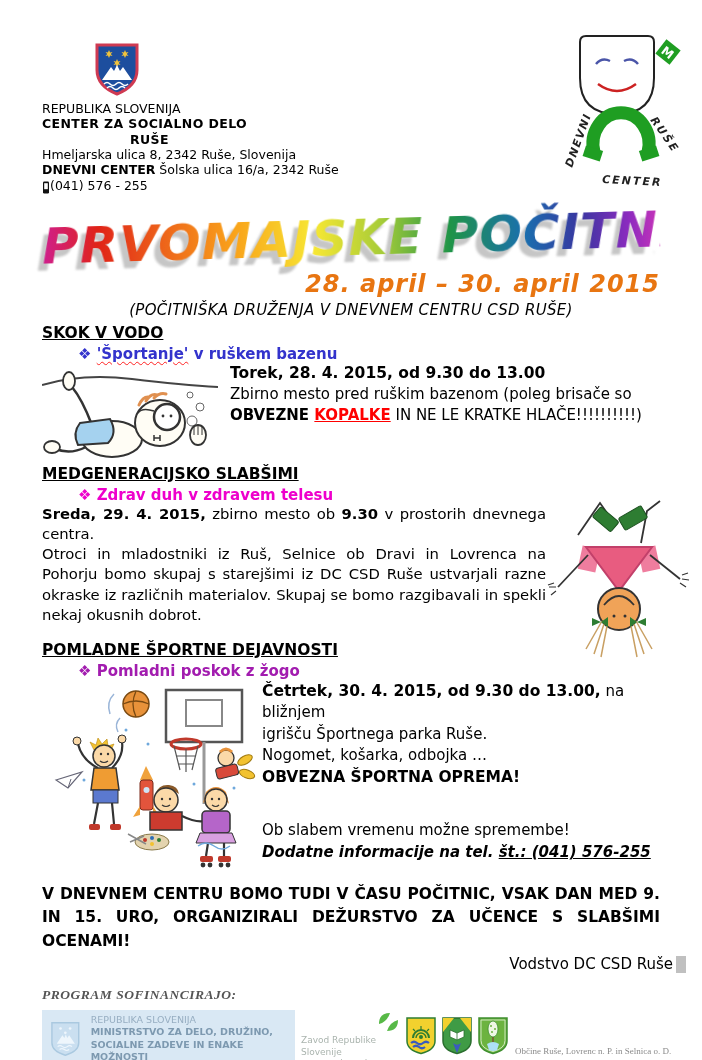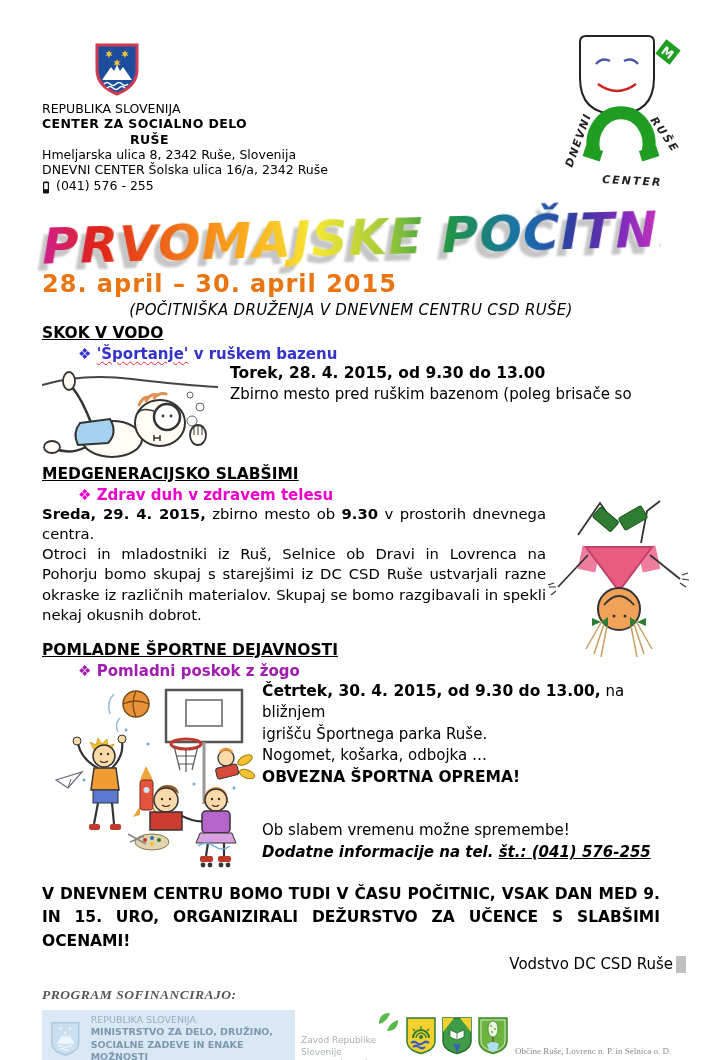--- a/index.html
+++ b/index.html
@@ -8,35 +8,35 @@
     font-family:"DejaVu Sans", sans-serif; color:#000; margin:0 auto;
   }
   .content { padding:42px 42px 0 42px; position:relative; }
 
   
   .coat-of-arms { margin-left:52px; display:block; }
   .hdr { font-size:12.5px; line-height:1.22; margin-top:3px; }
   .hdr div { white-space:nowrap; }
   .hdr-org  { font-weight:bold; letter-spacing:.4px; }
   .hdr-city { font-weight:bold; margin-left:88px; letter-spacing:.4px; }
-  .dc-bold  { font-weight:normal; }
-  .phone-row { display:flex; align-items:flex-end; gap:6px; margin-top:1px; }
+  .dc-bold  { font-weight:bold; }
+  .phone-row { display:flex; align-items:flex-end; margin-top:1px; }
 
   .dc-logo { position:absolute; top:28px; right:14px; }
 
   
   .main-title {
     margin-top:14px; text-align:center; font-size:50px; font-weight:bold; font-style:italic;
     line-height:1.22; letter-spacing:1px; white-space:nowrap;
     background:linear-gradient(90deg,#cf1f8e 0%,#e02318 9%,#ef6c1a 21%,#f9a21a 31%,#f7e733 44%,#a6cc38 55%,#1f9447 66%,#1a6fae 78%,#3836a0 87%,#8c2bbf 95%,#c934b8 100%);
     -webkit-background-clip:text; background-clip:text; color:transparent;
     filter:drop-shadow(-6px 7px 1px #c6c6c6);
     transform:rotate(-1.6deg);
   }
-  .date-line { text-align:left; font-size:24px; font-weight:bold; color:#e87511; letter-spacing:1px; margin-top:1px; }
+  .date-line { text-align:right; font-size:24px; font-weight:bold; font-style:italic; color:#e87511; letter-spacing:1px; margin-top:1px; }
   .subtitle  { text-align:center; font-size:15px; font-style:italic; margin-top:3px; letter-spacing:.3px; }
 
   
   .doc { font-size:15px; }
   .sec-heading { font-weight:bold; text-decoration:underline; font-size:15.5px; margin-top:5px; }
   .bullet-line { margin-left:36px; font-weight:bold; margin-top:3px; font-size:15px; }
   .c-blue    { color:#3333cc; }
   .c-magenta { color:#ee00cc; }
   .c-green   { color:#a21caf; }
   .wavy { text-decoration:underline wavy #ff2222; text-decoration-thickness:1px; text-underline-offset:2px; }
@@ -150,20 +150,21 @@
           <path d="M112,46 Q100,42 96,48" stroke="#333" stroke-width="1.5" fill="none"></path>
           <circle cx="121" cy="51" r="1.4" fill="#333"></circle>
             <circle cx="129" cy="51" r="1.4" fill="#333"></circle>
           <path d="M112,70 v6 M118,70 v6 M112,73 h6" stroke="#333" stroke-width="1.5"></path>
           <ellipse cx="156" cy="70" rx="8" ry="10" fill="#fffdf5" stroke="#333" stroke-width="1.8"></ellipse>
           <path d="M152,62 v8 M156,61 v9 M160,62 v8" stroke="#333" stroke-width="1"></path>
         </svg>
         <div class="sec1-text">
           <div class="bold" style="font-size:15.5px;">Torek, 28. 4. 2015, od 9.30 do 13.00</div>
           <div>Zbirno mesto pred ruškim bazenom (poleg brisače so</div>
+          <div><span class="bold">OBVEZNE </span><span class="red-u">KOPALKE</span><span> IN NE LE KRATKE HLAČE!!!!!!!!!!)</span></div>
         </div>
       </div>
     </div>
 
     <div class="section2">
       <svg class="handstand" width="150" height="168" viewBox="0 0 150 168">
         <path d="M34,44 L56,12 L63,22" stroke="#333" stroke-width="1.8" fill="none"></path>
         <path d="M116,10 L103,20 L97,52" stroke="#333" stroke-width="1.8" fill="none"></path>
         <rect x="50" y="22" width="24" height="13" rx="2" transform="rotate(40 62 28)" fill="#2e7d32" stroke="#1b4f1e"></rect>
         <rect x="76" y="20" width="26" height="14" rx="2" transform="rotate(-30 89 27)" fill="#2e7d32" stroke="#1b4f1e"></rect>

